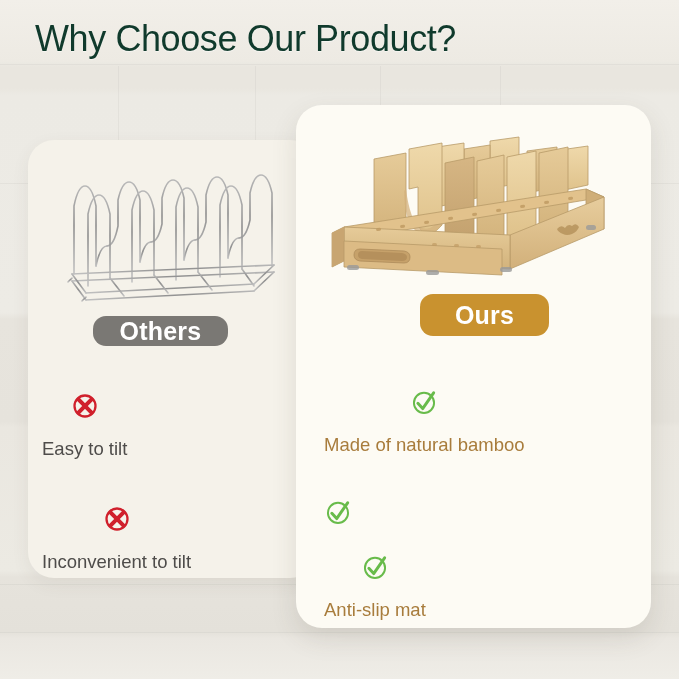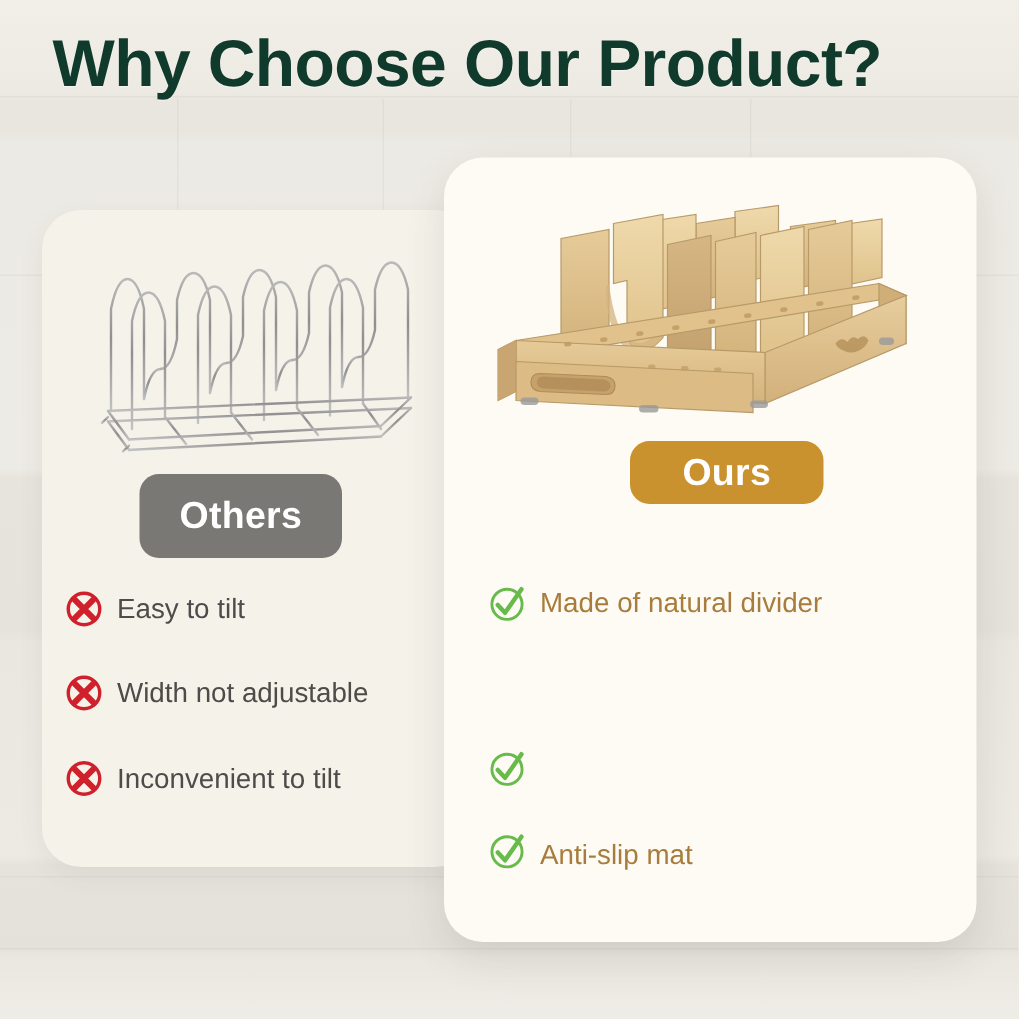--- a/index.html
+++ b/index.html
@@ -35,22 +35,22 @@
     position: absolute;
     pointer-events: none;
   }
 
   
   .title {
     position: absolute;
     left: 35px;
     top: 19px;
     width: 610px;
-    font-size: 44px;
-    font-weight: 700;
+    font-size: 36px;
+    font-weight: 400;
     letter-spacing: -0.4px;
     color: #103a2c;
     line-height: 1.1;
     text-shadow: 0 1px 1px rgba(255,255,255,0.55);
   }
 
   
   .card {
     position: absolute;
     border-radius: 26px;
@@ -98,40 +98,41 @@
     justify-content: center;
     border-radius: 13px;
     color: #ffffff;
     font-weight: 700;
     letter-spacing: 0.2px;
   }
   .badge-others {
     left: 93px;
     top: 316px;
     width: 135px;
-    height: 56px;
+    height: 30px;
     background: #7a7874;
     font-size: 25px;
     align-items: center;
   }
   .badge-ours {
     left: 420px;
     top: 294px;
     width: 129px;
     height: 42px;
     background: #c9922f;
     font-size: 25px;
   }
 
   
   .feature {
     position: absolute;
     display: flex;
     align-items: center;
-    gap: 8px;
+    gap: 18px;
+    flex-direction: column;
   }
   .feature-label {
     font-size: 18.5px;
     line-height: 1.2;
     white-space: nowrap;
   }
   .feat-con .feature-label { color: #4e4c4a; }
   .feat-pro .feature-label { color: #a87c3c; }
 
   .icon-x, .icon-check {
@@ -216,28 +217,20 @@
 
   <div class="feature feat-con" style="left:42px; top:392px;">
     <svg class="icon-x" viewBox="0 0 32 32">
       <circle cx="16" cy="16" r="12" fill="none" stroke="#d0202c" stroke-width="2.6"></circle>
       <path d="M8.5,8.5 L23.5,23.5 M23.5,8.5 L8.5,23.5" stroke="#d0202c" stroke-width="4.6" stroke-linecap="round"></path>
       <path d="M9.2,9.2 L22.8,22.8 M22.8,9.2 L9.2,22.8" stroke="#d0202c" stroke-width="3.6" stroke-linecap="round"></path>
     </svg>
     <span class="feature-label">Easy to tilt</span>
   </div>
 
-  <div class="feature feat-con" style="left:42px; top:448px;">
-    <svg class="icon-x" viewBox="0 0 32 32">
-      <circle cx="16" cy="16" r="12" fill="none" stroke="#d0202c" stroke-width="2.6"></circle>
-      <path d="M8.5,8.5 L23.5,23.5 M23.5,8.5 L8.5,23.5" stroke="#d0202c" stroke-width="4.6" stroke-linecap="round"></path>
-      <path d="M9.2,9.2 L22.8,22.8 M22.8,9.2 L9.2,22.8" stroke="#d0202c" stroke-width="3.6" stroke-linecap="round"></path>
-    </svg>
-    <span class="feature-label">Width not adjustable</span>
-  </div>
 
   <div class="feature feat-con" style="left:42px; top:505px;">
     <svg class="icon-x" viewBox="0 0 32 32">
       <circle cx="16" cy="16" r="12" fill="none" stroke="#d0202c" stroke-width="2.6"></circle>
       <path d="M8.5,8.5 L23.5,23.5 M23.5,8.5 L8.5,23.5" stroke="#d0202c" stroke-width="4.6" stroke-linecap="round"></path>
       <path d="M9.2,9.2 L22.8,22.8 M22.8,9.2 L9.2,22.8" stroke="#d0202c" stroke-width="3.6" stroke-linecap="round"></path>
     </svg>
     <span class="feature-label">Inconvenient to tilt</span>
   </div>
 
@@ -337,32 +330,32 @@
 
   <div class="badge badge-ours">
     <span>Ours</span>
   </div>
 
   <div class="feature feat-pro" style="left:324px; top:388px;">
     <svg class="icon-check" viewBox="0 0 32 32">
       <circle cx="16" cy="17" r="11.5" fill="none" stroke="#68bb4a" stroke-width="2.2"></circle>
       <path d="M9,17.5 L14.5,23.5 L27,5.5" fill="none" stroke="#68bb4a" stroke-width="3.4" stroke-linecap="round" stroke-linejoin="round"></path>
     </svg>
-    <span class="feature-label">Made of natural divider</span>
+    <span class="feature-label">Made of natural bamboo</span>
   </div>
 
 
   <div class="feature feat-pro" style="left:324px; top:498px;">
     <svg class="icon-check" viewBox="0 0 32 32">
       <circle cx="16" cy="17" r="11.5" fill="none" stroke="#68bb4a" stroke-width="2.2"></circle>
       <path d="M9,17.5 L14.5,23.5 L27,5.5" fill="none" stroke="#68bb4a" stroke-width="3.4" stroke-linecap="round" stroke-linejoin="round"></path>
     </svg>
   </div>
 
-  <div class="feature feat-pro" style="left:324px; top:553px;align-items:flex-end;">
+  <div class="feature feat-pro" style="left:324px; top:553px;">
     <svg class="icon-check" viewBox="0 0 32 32">
       <circle cx="16" cy="17" r="11.5" fill="none" stroke="#68bb4a" stroke-width="2.2"></circle>
       <path d="M9,17.5 L14.5,23.5 L27,5.5" fill="none" stroke="#68bb4a" stroke-width="3.4" stroke-linecap="round" stroke-linejoin="round"></path>
     </svg>
     <span class="feature-label">Anti-slip mat</span>
   </div>
 
 </div>
 
 </body></html>

